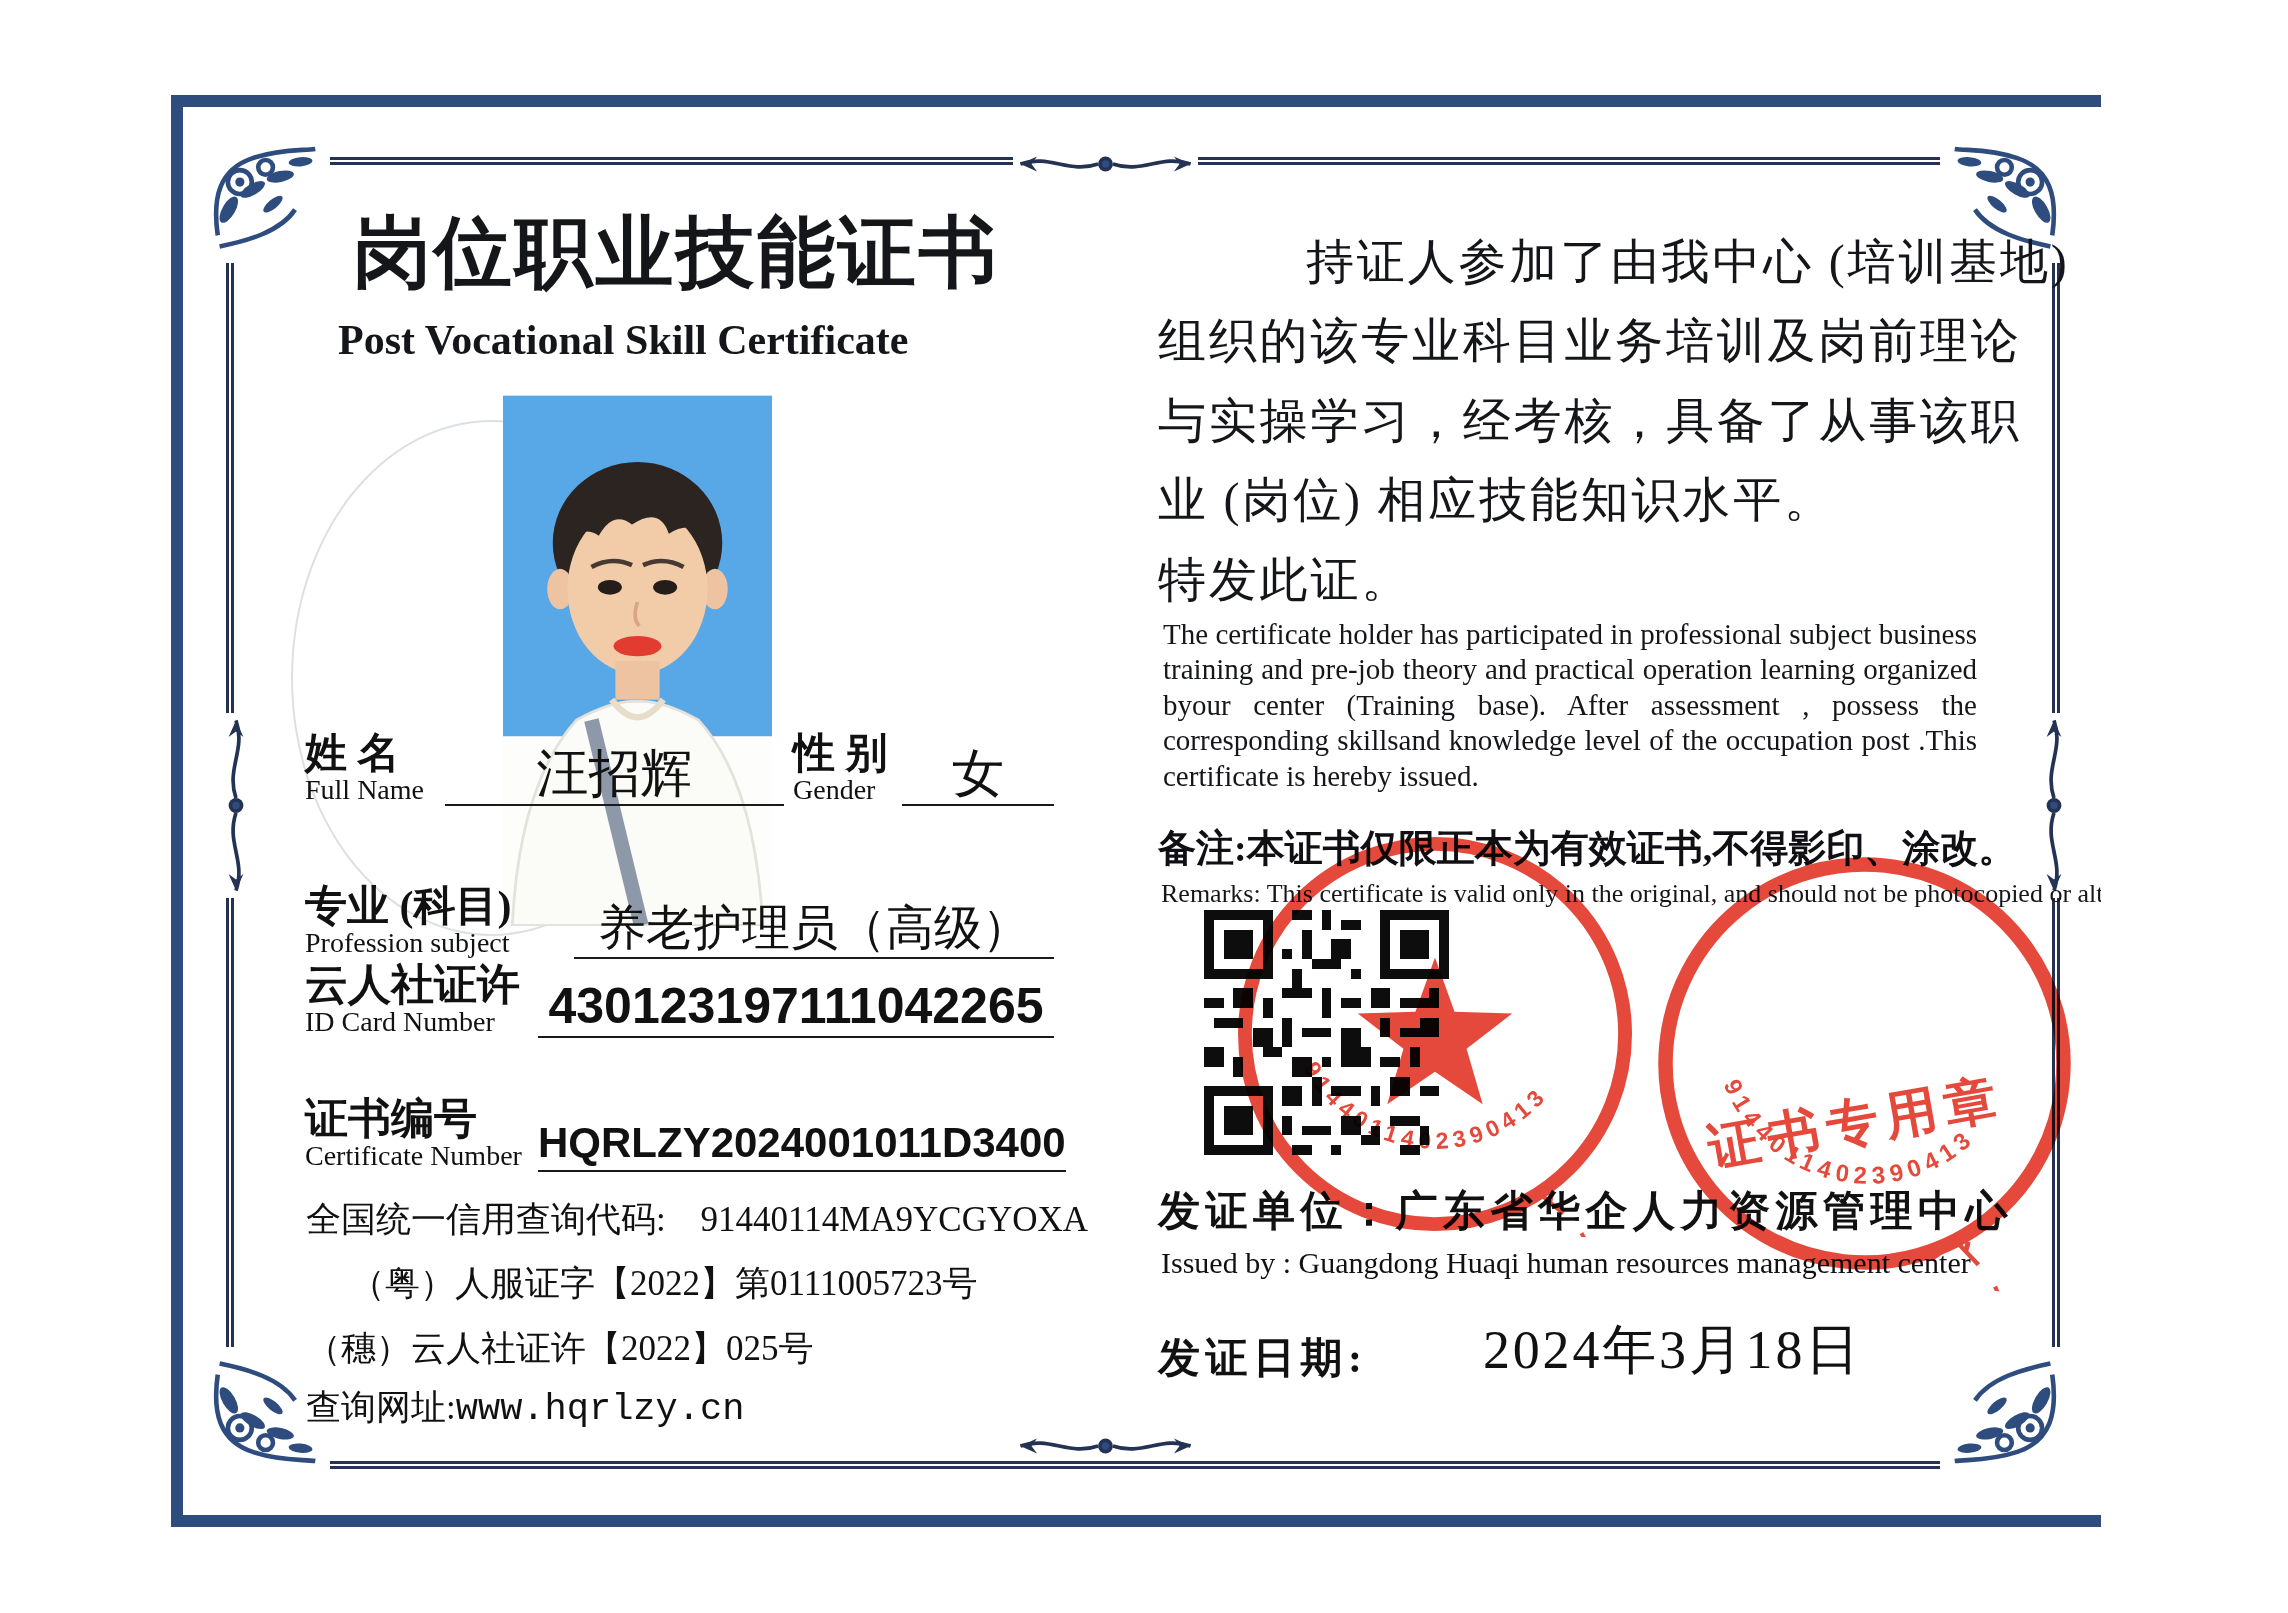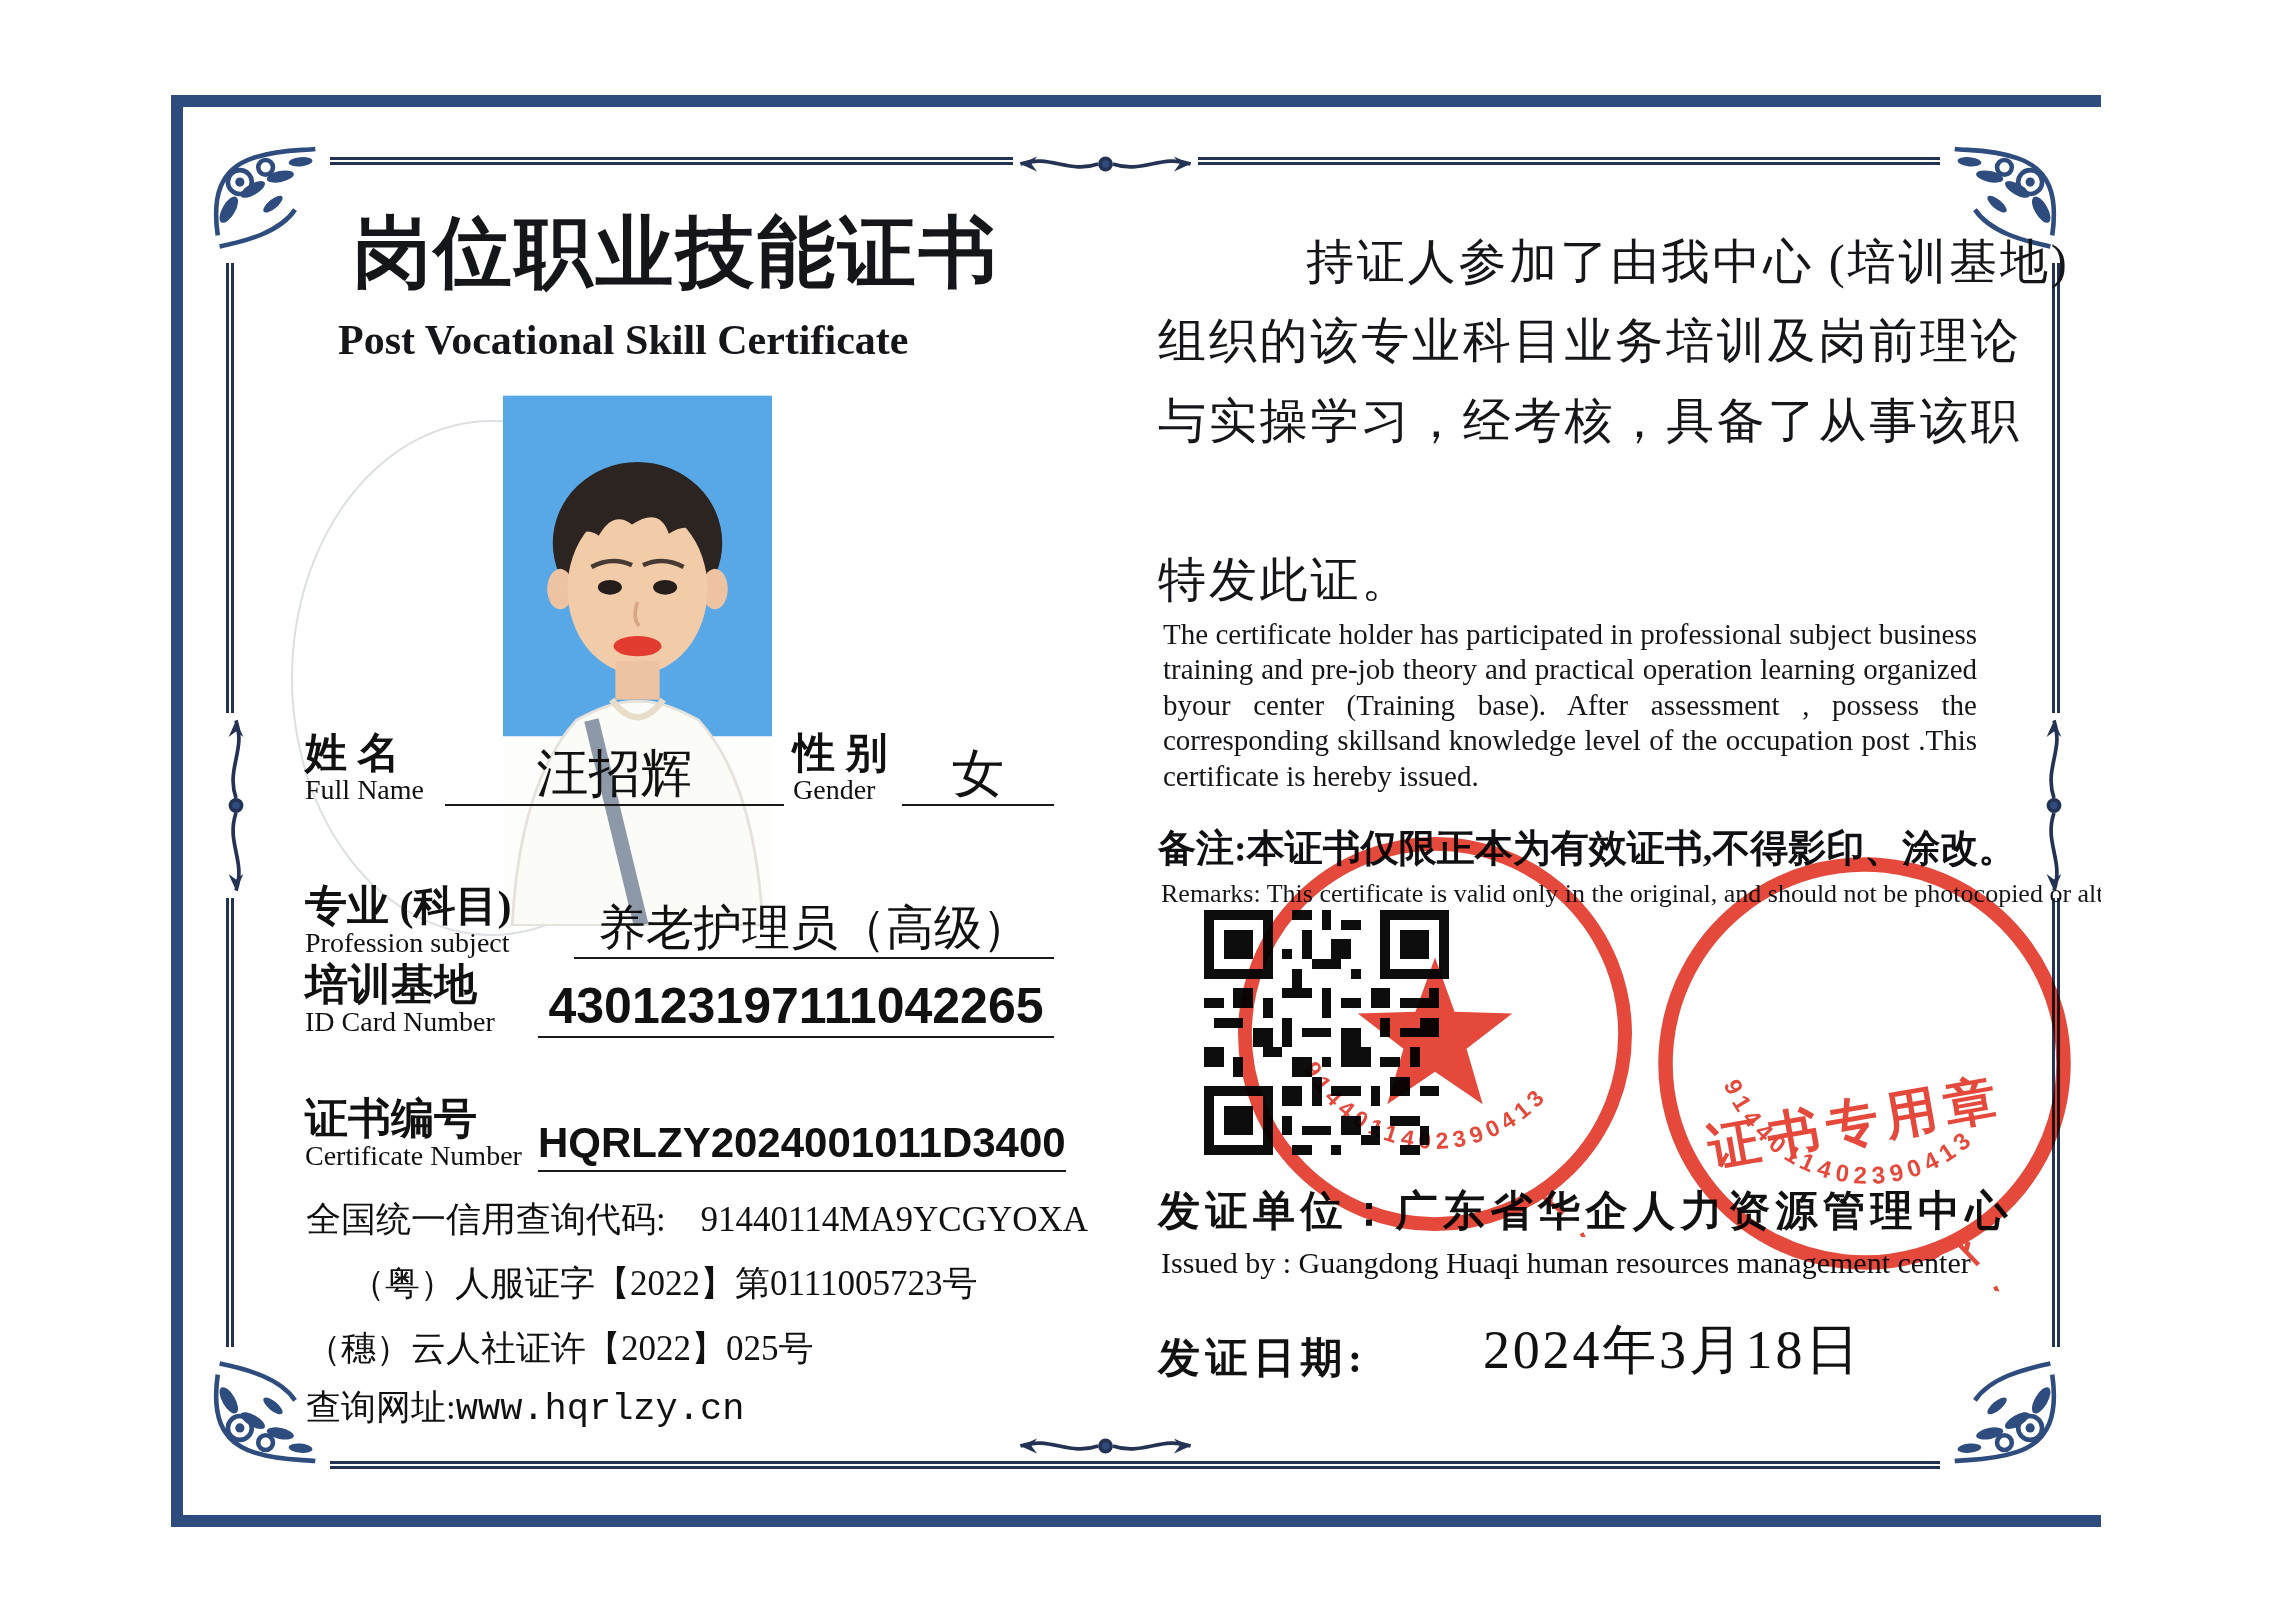--- a/index.html
+++ b/index.html
@@ -216,21 +216,21 @@
   <div class="abs field-row" style="left:305px;top:884px;width:749px;">
     <div class="flabel" style="width:269px;">
       <span class="cn">专业 (科目)</span>
       <span class="en">Profession subject</span>
     </div>
     <div class="fvalue" style="font-size:48px;line-height:1.2;">养老护理员（高级）</div>
   </div>
 
   <div class="abs field-row" style="left:305px;top:962px;width:749px;">
     <div class="flabel" style="width:233px;">
-      <span class="cn" style="font-size:43px;">培训基地</span>
+      <span class="cn" style="font-size:43px;">云人社证许</span>
       <span class="en">ID Card Number</span>
     </div>
     <div class="fvalue val-num" style="font-size:50px;line-height:1.15;">430123197111042265</div>
   </div>
 
   <div class="abs field-row" style="left:305px;top:1096px;width:749px;">
     <div class="flabel" style="width:233px;">
       <span class="cn" style="font-size:43px;">证书编号</span>
       <span class="en">Certificate Number</span>
     </div>
@@ -243,20 +243,21 @@
   </div>
   <div class="abs registry-line" style="left:306px;top:1266px;margin-left:44px;">（粤）人服证字【2022】第0111005723号</div>
   <div class="abs registry-line" style="left:306px;top:1331px;">（穗）云人社证许【2022】025号</div>
   <div class="abs registry-line" style="left:306px;top:1390px;">
     <span>查询网址:</span><span class="mono" style="font-size:37px;">www.hqrlzy.cn</span>
   </div>
 
   <div class="abs para-cn" style="left:1158px;top:238px;text-indent:148px;">持证人参加了由我中心 (培训基地)</div>
   <div class="abs para-cn" style="left:1158px;top:317px;">组织的该专业科目业务培训及岗前理论</div>
   <div class="abs para-cn" style="left:1158px;top:397px;">与实操学习，经考核，具备了从事该职</div>
+  <div class="abs para-cn" style="left:1158px;top:476px;">业 (岗位) 相应技能知识水平。</div>
   <div class="abs para-cn" style="left:1158px;top:556px;">特发此证。</div>
 
   <div class="abs para-en" style="left:1163px;top:617px;width:814px;">The certificate holder has participated in professional subject business training and pre-job theory and practical operation learning organized byour center (Training base). After assessment , possess the corresponding skillsand knowledge level of the occupation post .This certificate is hereby issued.</div>
 
   <div class="abs remarks-cn" style="left:1158px;top:823px;">备注:本证书仅限正本为有效证书,不得影印、涂改。</div>
   <div class="abs remarks-en" style="left:1161px;top:879px;">Remarks: This certificate is valid only in the original, and should not be photocopied or altered.</div>
 
   <svg class="abs" style="left:1204px;top:910px;" width="245" height="245" viewBox="0 0 25 25" shape-rendering="crispEdges">
     <rect x="0" y="0" width="25" height="25" fill="#ffffff"></rect>
     <g fill="#0d0d0d">

